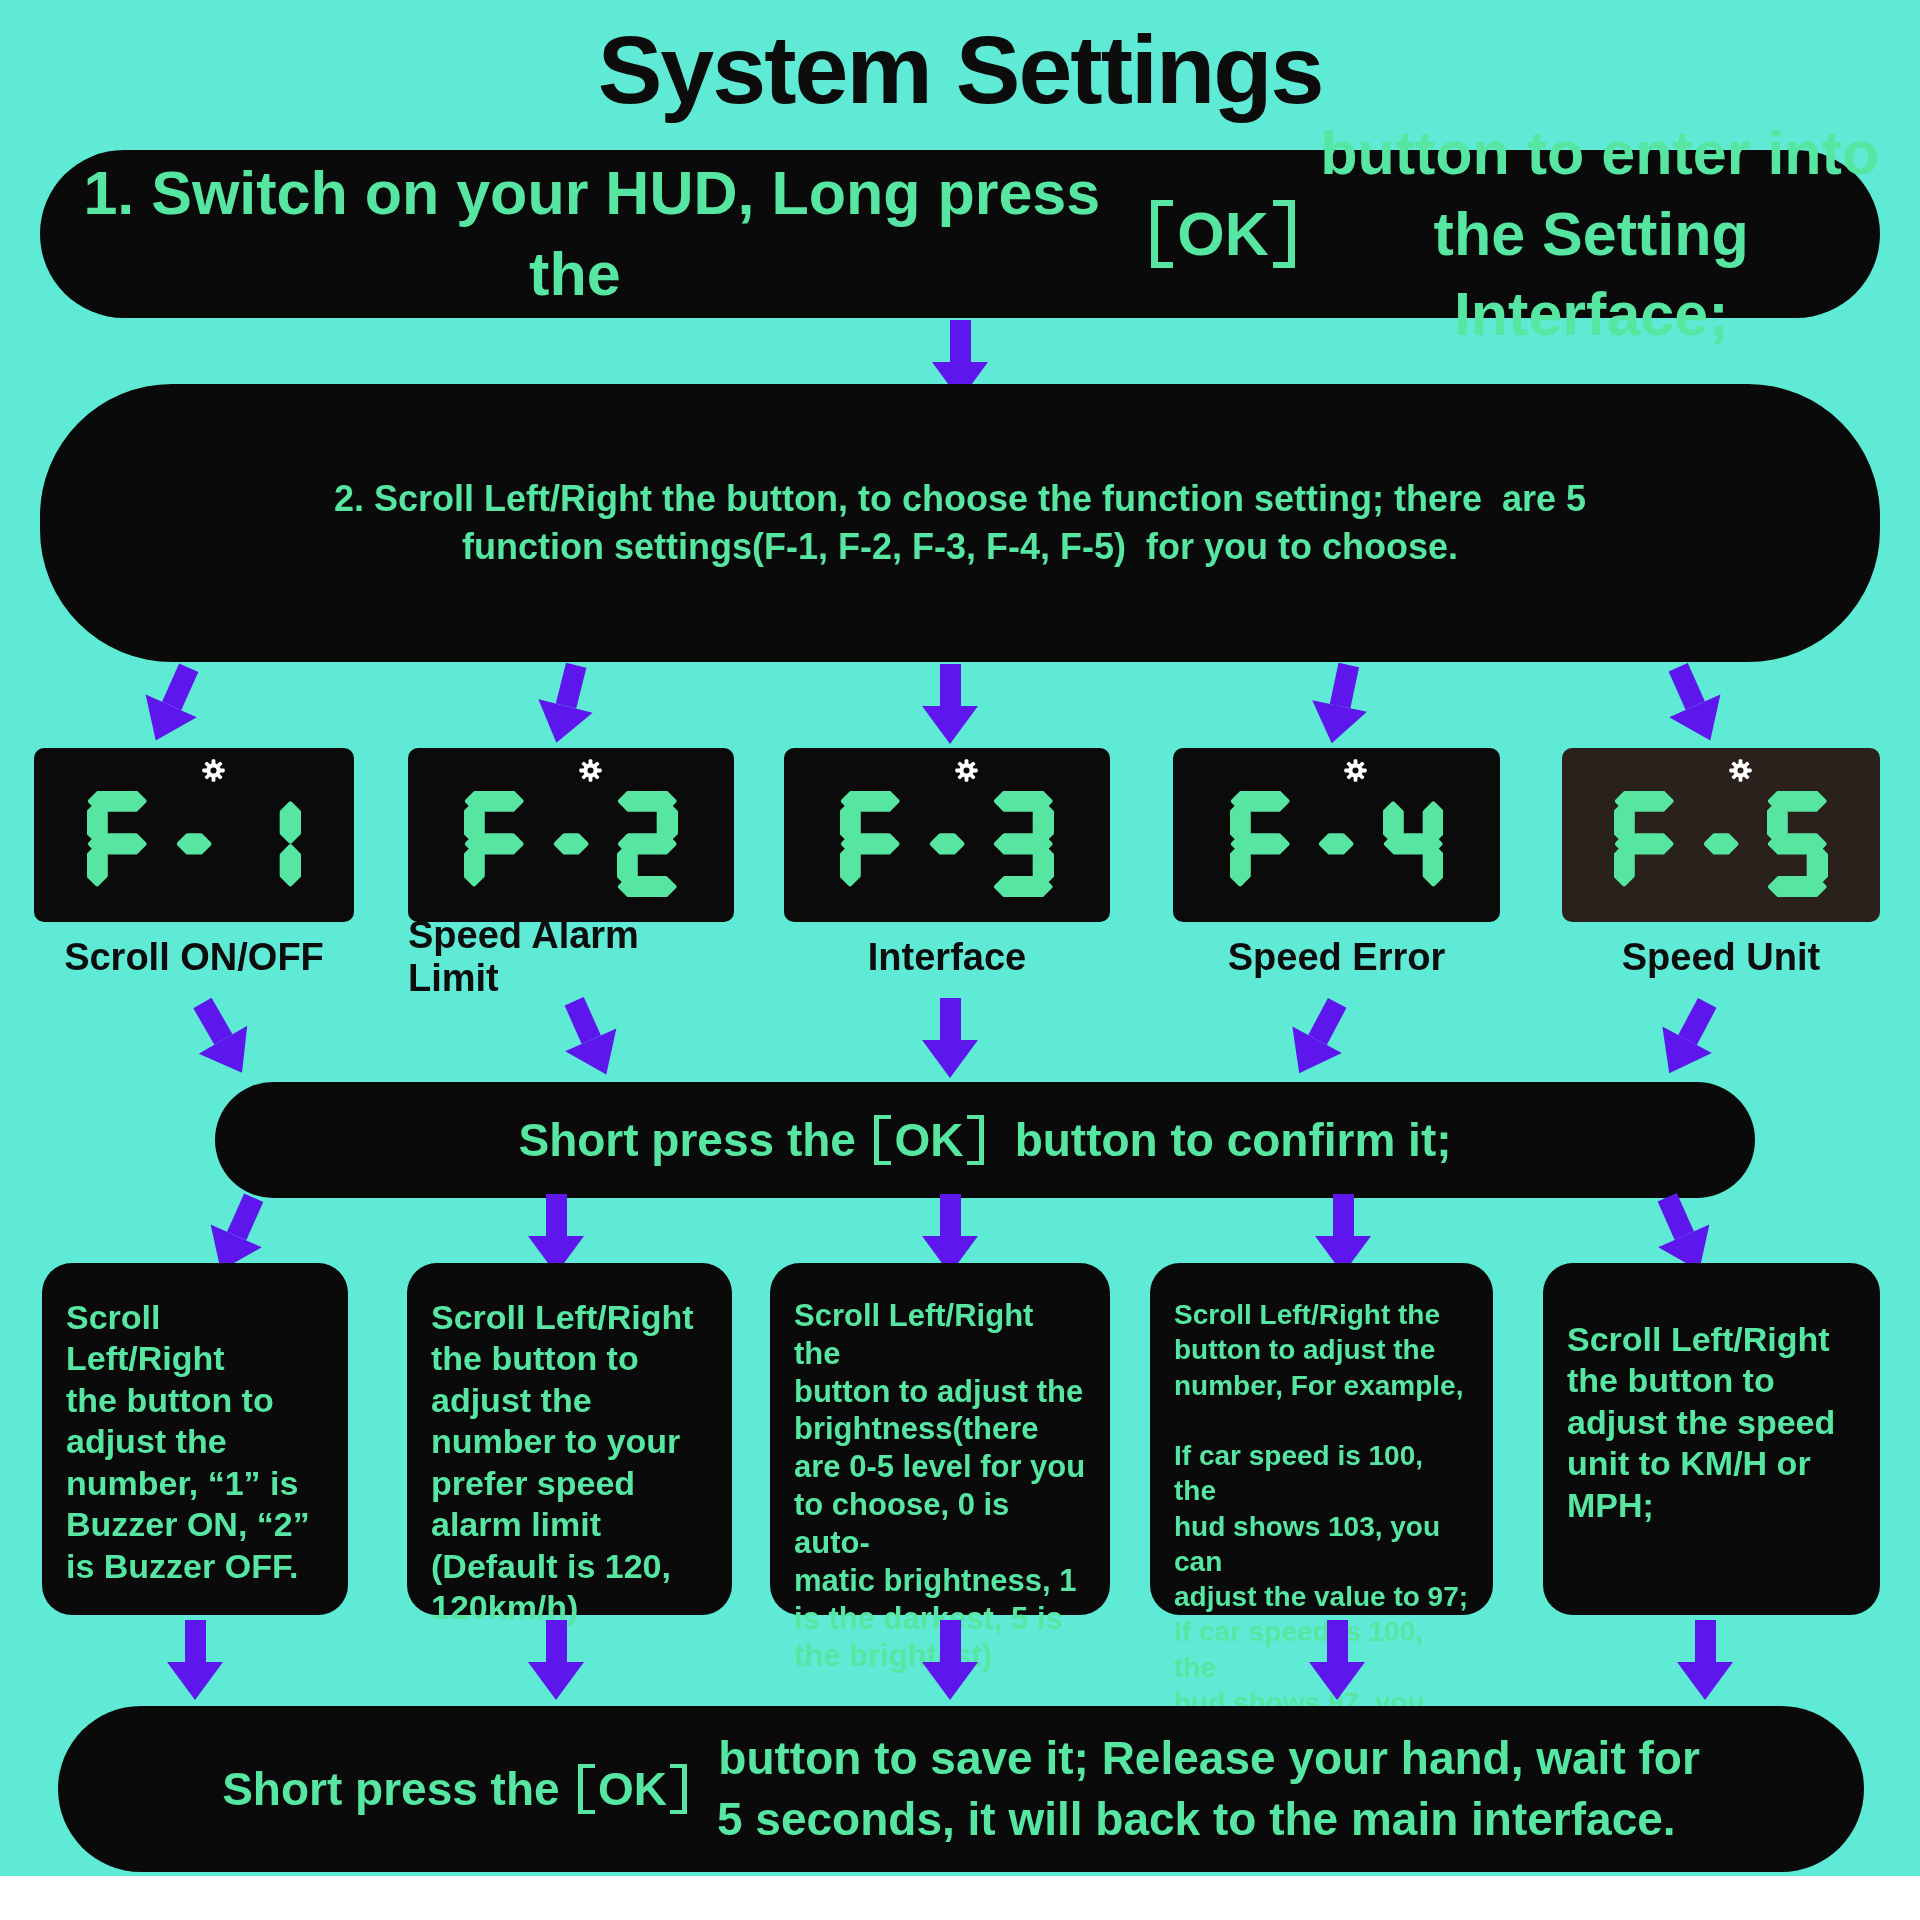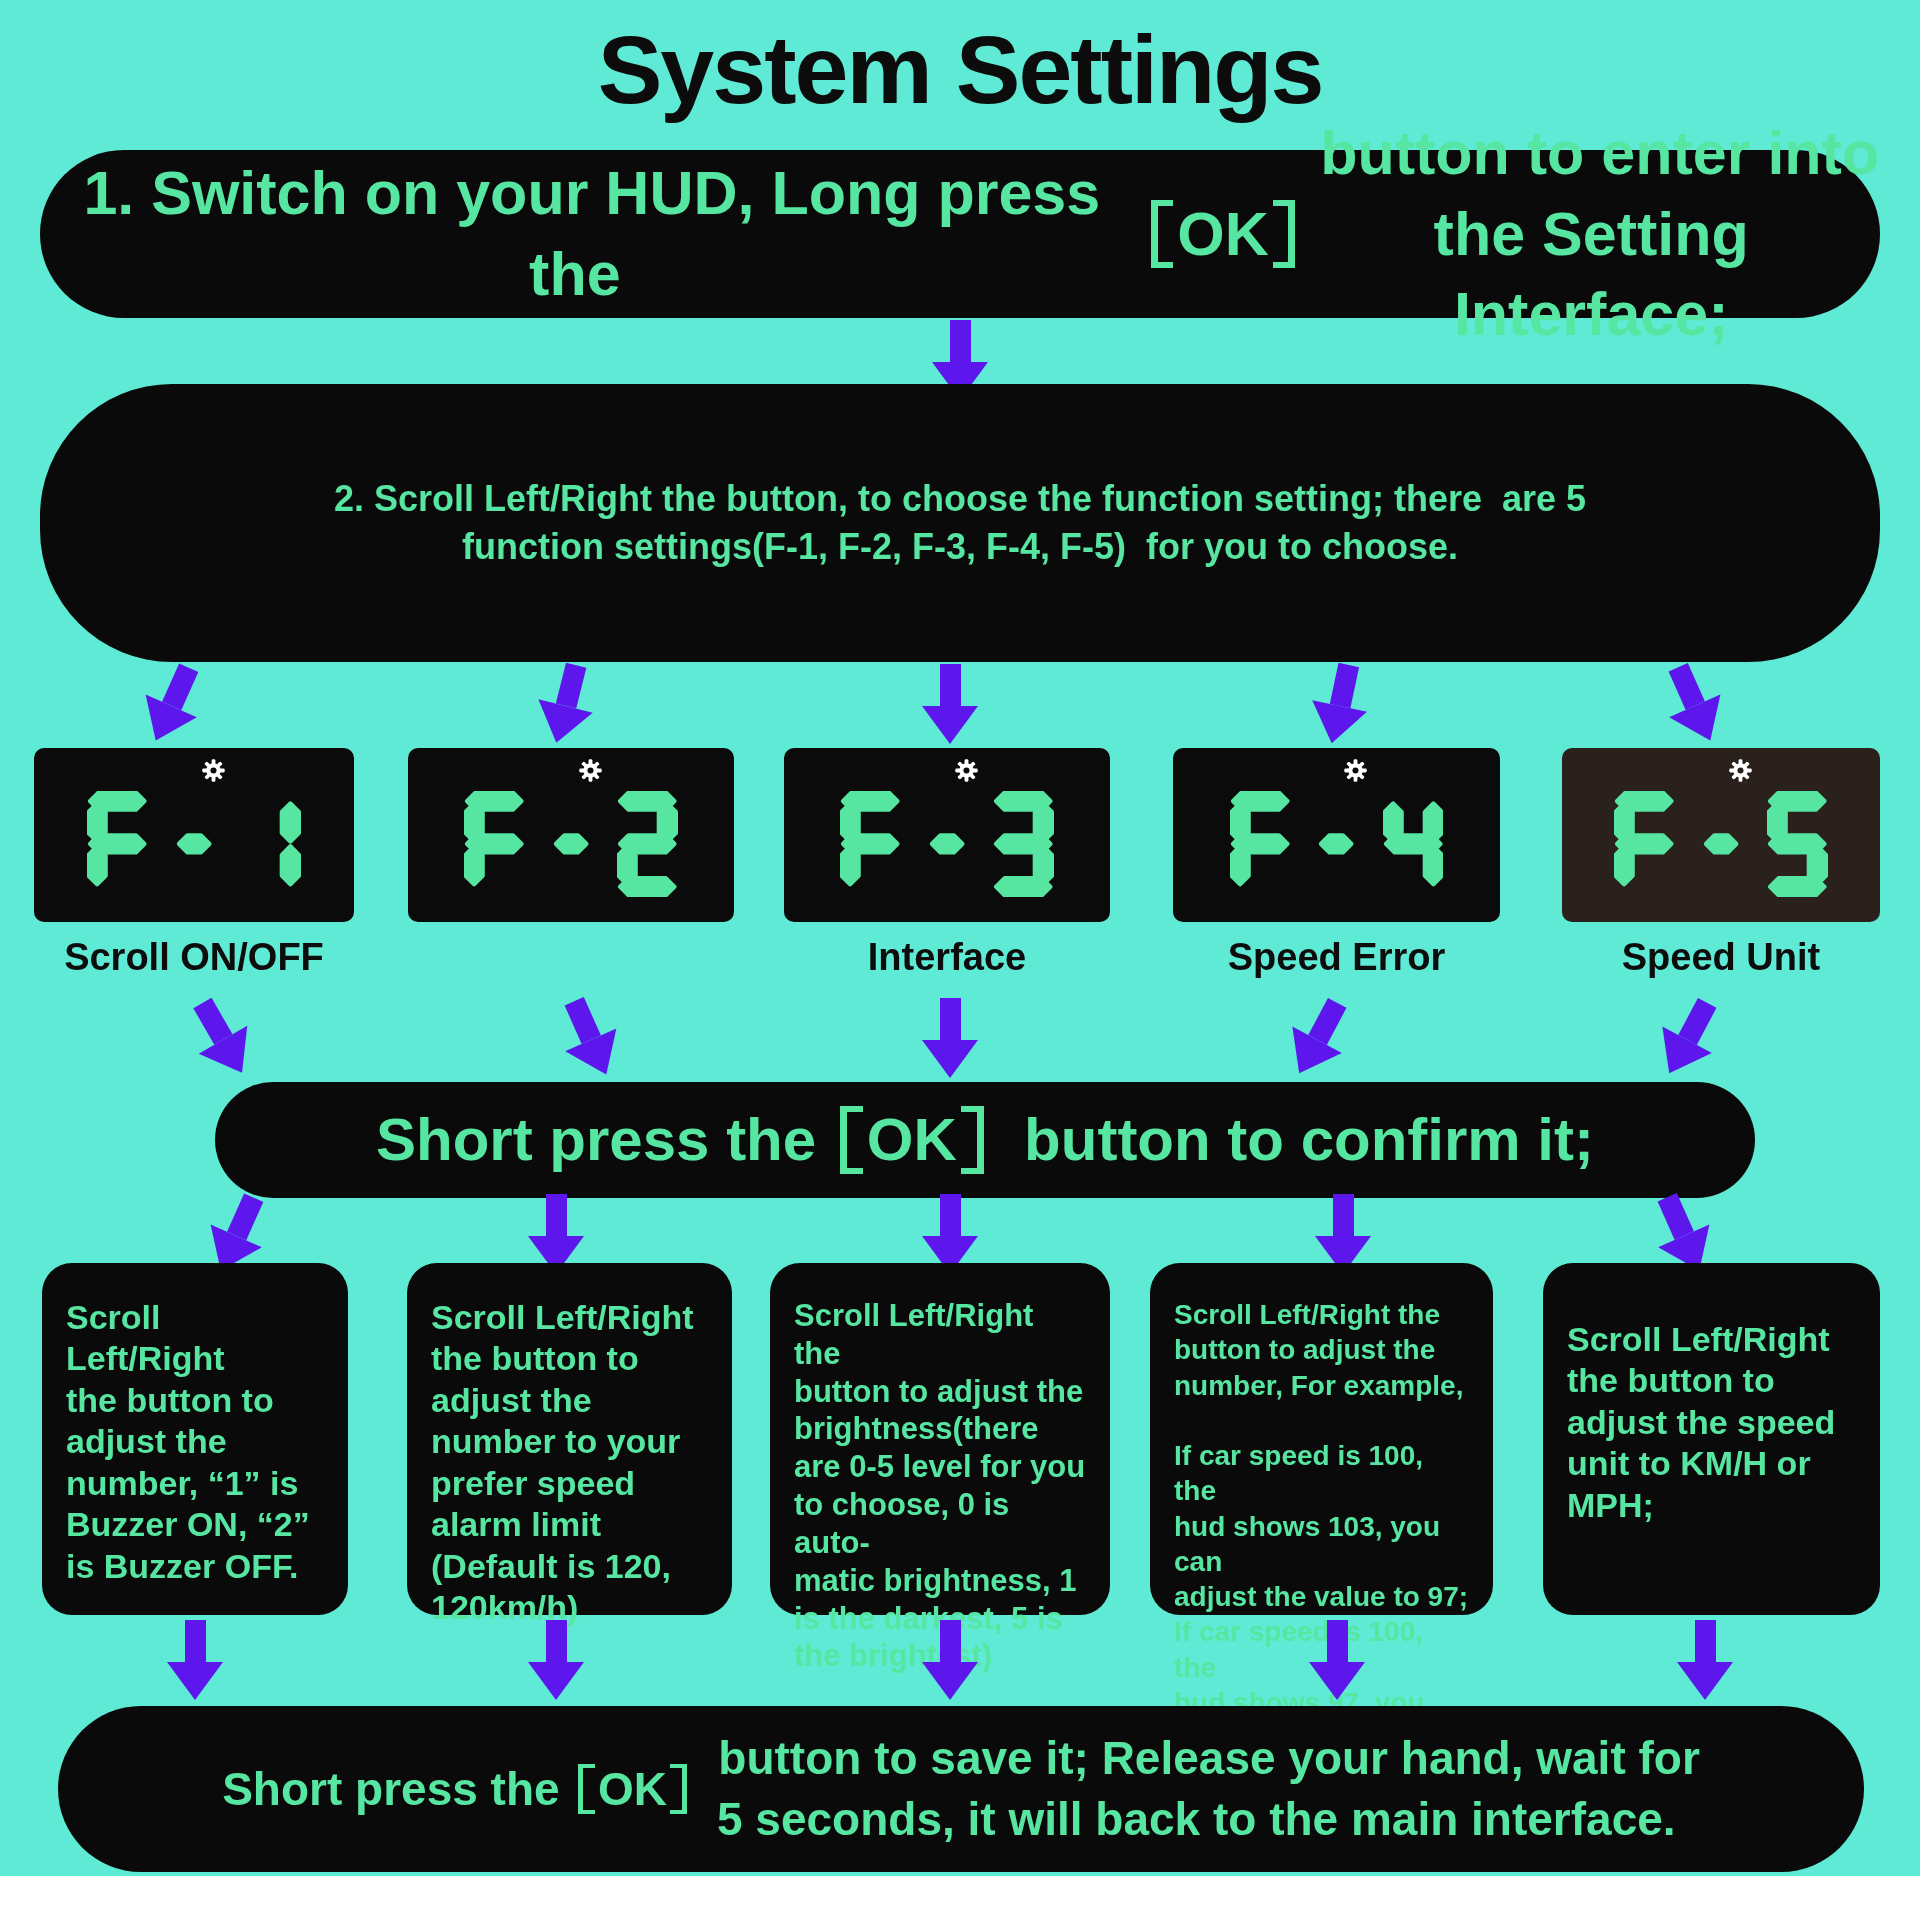--- a/index.html
+++ b/index.html
@@ -4,21 +4,21 @@
 <style>
   html,body{margin:0;padding:0;background:#ffffff;}
   .page{position:relative;width:1920px;height:1876px;background:#5eead4;overflow:hidden;
         font-family:"Liberation Sans","DejaVu Sans",sans-serif;}
   .title{position:absolute;top:14px;left:0;width:100%;text-align:center;
          font-size:97px;font-weight:bold;letter-spacing:-2px;color:#0c0c0c;}
   .bar{position:absolute;background:#0a0a0a;color:#57E6A2;display:flex;align-items:center;
        justify-content:center;text-align:center;font-weight:bold;white-space:pre-wrap;line-height:1.32;}
   .bar1{left:40px;top:150px;width:1840px;height:168px;border-radius:86px;font-size:61px;}
   .bar2{left:40px;top:384px;width:1840px;height:278px;border-radius:132px;font-size:36px;}
-  .barC{left:215px;top:1082px;width:1540px;height:116px;border-radius:60px;font-size:60px;}
+  .barC{left:215px;top:1082px;width:1540px;height:116px;border-radius:60px;font-size:46px;}
   .barS{left:58px;top:1706px;width:1806px;height:166px;border-radius:84px;font-size:46px;justify-content:center;}
   .arrow{position:absolute;width:56px;display:flex;flex-direction:column;align-items:center;}
   .arrow .sh{width:21px;height:42px;background:#5D17ED;}
   .arrow .hd{width:0;height:0;border-left:28px solid transparent;border-right:28px solid transparent;
              border-top:38px solid #5D17ED;}
   .panel{position:absolute;top:748px;height:174px;background:#0b0b0b;border-radius:10px;
          display:flex;flex-direction:column;align-items:center;}
   .panel.alt{background:#2A211C;}
   .gear{width:27px;height:27px;margin-top:9px;margin-left:38px;}
   .segrow{display:flex;justify-content:center;align-items:flex-start;gap:26px;margin-top:7px;}
@@ -210,20 +210,21 @@
           <polygon points="5,16 18.5,2.5 77.5,2.5 91,16 77.5,29.5 18.5,29.5" fill="#57E6A2" stroke="#57E6A2" stroke-width="7" stroke-linejoin="round"></polygon>
           <polygon points="16,20 29.5,33.5 29.5,66.5 16,80 2.5,66.5 2.5,33.5" fill="#57E6A2" stroke="#57E6A2" stroke-width="7" stroke-linejoin="round"></polygon>
           <polygon points="5,84 18.5,70.5 77.5,70.5 91,84 77.5,97.5 18.5,97.5" fill="#57E6A2" stroke="#57E6A2" stroke-width="7" stroke-linejoin="round"></polygon>
           <polygon points="80,88 93.5,101.5 93.5,134.5 80,148 66.5,134.5 66.5,101.5" fill="#57E6A2" stroke="#57E6A2" stroke-width="7" stroke-linejoin="round"></polygon>
           <polygon points="5,152 18.5,138.5 77.5,138.5 91,152 77.5,165.5 18.5,165.5" fill="#57E6A2" stroke="#57E6A2" stroke-width="7" stroke-linejoin="round"></polygon>
         </svg>
       </div>
   </div>
 
   <div class="plabel" style="left:34px;width:320px;">Scroll ON/OFF</div>
+  <div class="plabel" style="left:408px;width:326px;">Speed Alarm Limit</div>
   <div class="plabel" style="left:784px;width:326px;">Interface</div>
   <div class="plabel" style="left:1173px;width:327px;">Speed Error</div>
   <div class="plabel" style="left:1562px;width:318px;">Speed Unit</div>
 
   <div class="arrow" style="left:194px;top:998px;transform:rotate(-30deg);">
       <div class="sh"></div>
       <div class="hd"></div>
     </div>
   <div class="arrow" style="left:562px;top:998px;transform:rotate(-24deg);">
       <div class="sh"></div>

